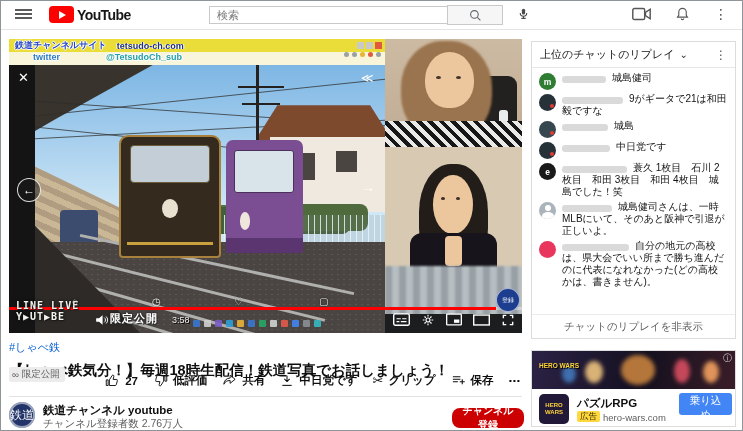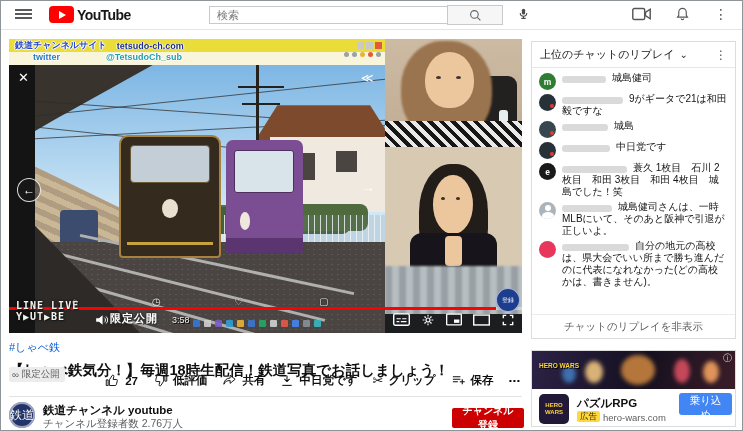--- a/index.html
+++ b/index.html
@@ -130,21 +130,21 @@
   .act{display:flex;gap:5px;align-items:center;cursor:pointer;white-space:nowrap}
   .act .scissor{font-weight:normal;font-size:13px}
   .divider{position:absolute;left:8px;top:395px;width:513px;height:1px;background:#e3e3e3}
 
   
   .ch-av{position:absolute;left:8px;top:401px;width:26px;height:26px;border-radius:50%;background:#223469;color:#fff;font-size:12px;
          display:flex;align-items:center;justify-content:center;box-shadow:inset 0 0 0 2px rgba(255,255,255,.55);cursor:pointer}
   .ch-name{position:absolute;left:42px;top:402px;font-size:11.5px;font-weight:bold;color:#0f0f0f;cursor:pointer}
   .ch-subs{position:absolute;left:42px;top:416px;font-size:10.5px;color:#606060}
   .subscribe{position:absolute;left:451px;top:407px;width:72px;height:20px;background:#c00;color:#fff;font-size:10px;font-weight:bold;
-             display:flex;align-items:center;justify-content:center;border-radius:2px;border:none;cursor:pointer}
+             display:flex;align-items:center;justify-content:center;border-radius:8px;border:none;cursor:pointer}
 
   
   #adcard{position:absolute;left:530px;top:349px;width:205px;height:77px;background:#fff;border:1px solid #ddd;box-sizing:border-box}
   .ad-banner{position:absolute;left:0;top:0;right:0;height:38px;background:linear-gradient(100deg,#2c2246,#14101f 55%,#3a1d28);overflow:hidden;cursor:pointer}
   .blob{position:absolute;border-radius:50%;filter:blur(2px)}
   .ad-logo-txt{position:absolute;left:7px;top:11px;font-size:6.5px;font-weight:bold;color:#ffd43a;text-shadow:1px 1px #000;line-height:7px}
   .ad-i{position:absolute;right:3px;top:1px;color:#cdd1d6;font-size:9px;cursor:pointer}
   .ad-logo{position:absolute;left:7px;top:43px;width:30px;height:30px;border-radius:5px;background:#221837;color:#ffd43a;
            font-size:6px;font-weight:bold;display:flex;align-items:center;justify-content:center;text-align:center;line-height:7px;cursor:pointer}
   .ad-title{position:absolute;left:45px;top:45px;font-size:11.5px;font-weight:bold;color:#0f0f0f;cursor:pointer}

